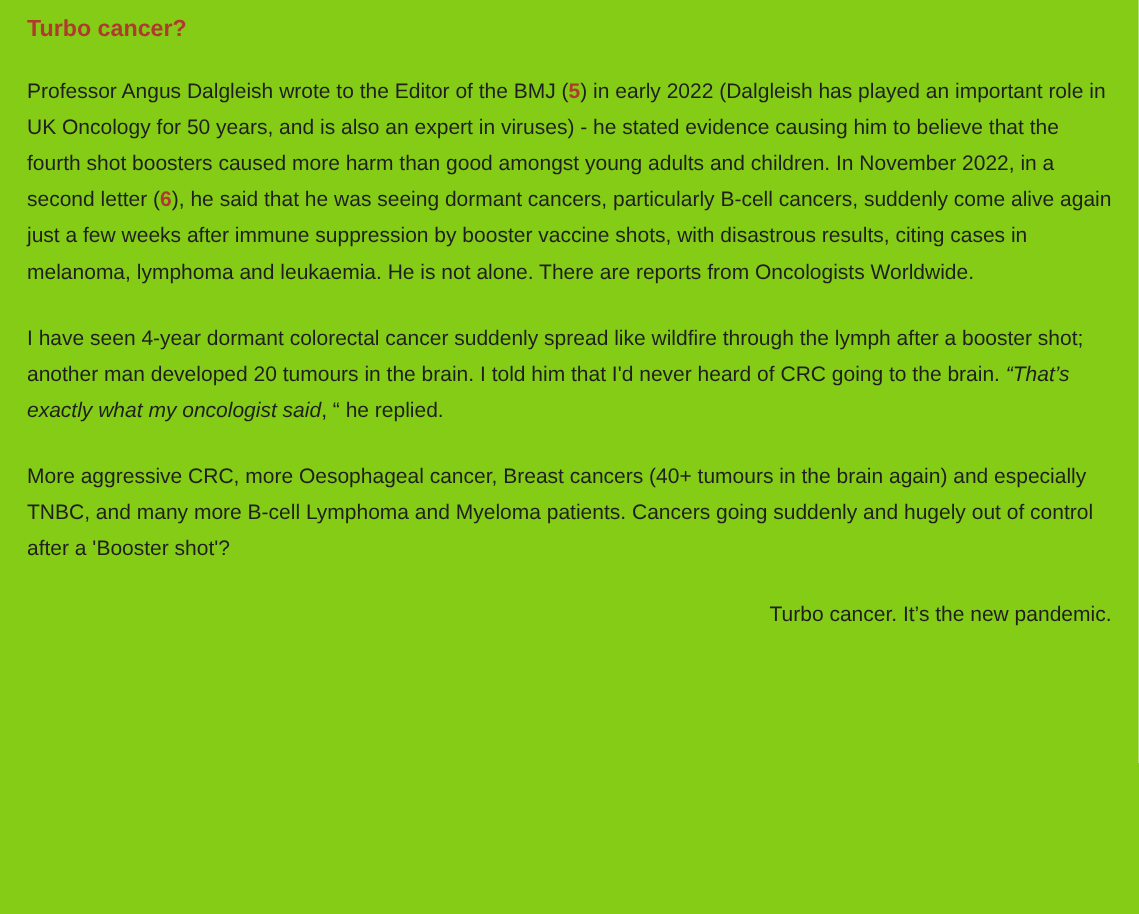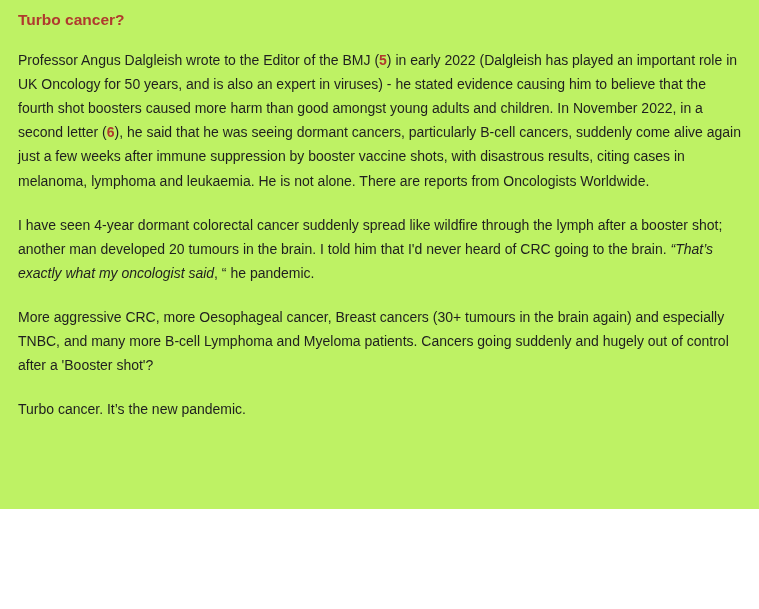--- a/index.html
+++ b/index.html
@@ -10,58 +10,59 @@
   body {
     width: 759px;
     height: 609px;
     font-family: "Liberation Sans", sans-serif;
     color: #1a1a1a;
     overflow: hidden;
   }
   .page {
     box-sizing: border-box;
     width: 759px;
-    height: 509px;
+    height: 609px;
     padding: 6px 18px 0 18px;
-    background: #bef264;
+    background: #84cc16;
   }
   .section-heading {
     color: #b03a2e;
     font-size: 15.5px;
     font-weight: bold;
     line-height: 1.3;
     margin: 4px 0 18px 0;
   }
   p.body-text {
     font-size: 14px;
     line-height: 1.72;
     margin: 0 0 20px 0;
     color: #1f1f1f;
     max-width: 726px;
   }
   p.body-text:last-child {
     margin-bottom: 16px;
+    text-align: right;
   }
   .ref {
     color: #b03a2e;
     font-weight: bold;
   }
   .quote {
     font-style: italic;
   }
 </style>
 </head>
 <body>
 
 <div class="page">
 
   <h2 class="section-heading">Turbo cancer?</h2>
 
   <p class="body-text"><span>Professor Angus Dalgleish wrote to the Editor of the BMJ (</span><span class="ref">5</span><span>) in early 2022 (Dalgleish has played an important role in UK Oncology for 50 years, and is also an expert in viruses) - he stated evidence causing him to believe that the fourth shot boosters caused more harm than good amongst young adults and children. In November 2022, in a second letter (</span><span class="ref">6</span><span>), he said that he was seeing dormant cancers, particularly B-cell cancers, suddenly come alive again just a few weeks after immune suppression by booster vaccine shots, with disastrous results, citing cases in melanoma, lymphoma and leukaemia. He is not alone. There are reports from Oncologists Worldwide.</span></p>
 
-  <p class="body-text"><span>I have seen 4-year dormant colorectal cancer suddenly spread like wildfire through the lymph after a booster shot; another man developed 20 tumours in the brain. I told him that I'd never heard of CRC going to the brain. </span><span class="quote">“That’s exactly what my oncologist said</span><span>, “ he pandemic.</span></p>
+  <p class="body-text"><span>I have seen 4-year dormant colorectal cancer suddenly spread like wildfire through the lymph after a booster shot; another man developed 20 tumours in the brain. I told him that I'd never heard of CRC going to the brain. </span><span class="quote">“That’s exactly what my oncologist said</span><span>, “ he replied.</span></p>
 
 
-  <p class="body-text">More aggressive CRC, more Oesophageal cancer, Breast cancers (30+ tumours in the brain again) and especially TNBC, and many more B-cell Lymphoma and Myeloma patients. Cancers going suddenly and hugely out of control after a 'Booster shot'?</p>
+  <p class="body-text">More aggressive CRC, more Oesophageal cancer, Breast cancers (40+ tumours in the brain again) and especially TNBC, and many more B-cell Lymphoma and Myeloma patients. Cancers going suddenly and hugely out of control after a 'Booster shot'?</p>
 
   <p class="body-text">Turbo cancer. It’s the new pandemic.</p>
 
 </div>
 
 </body></html>

